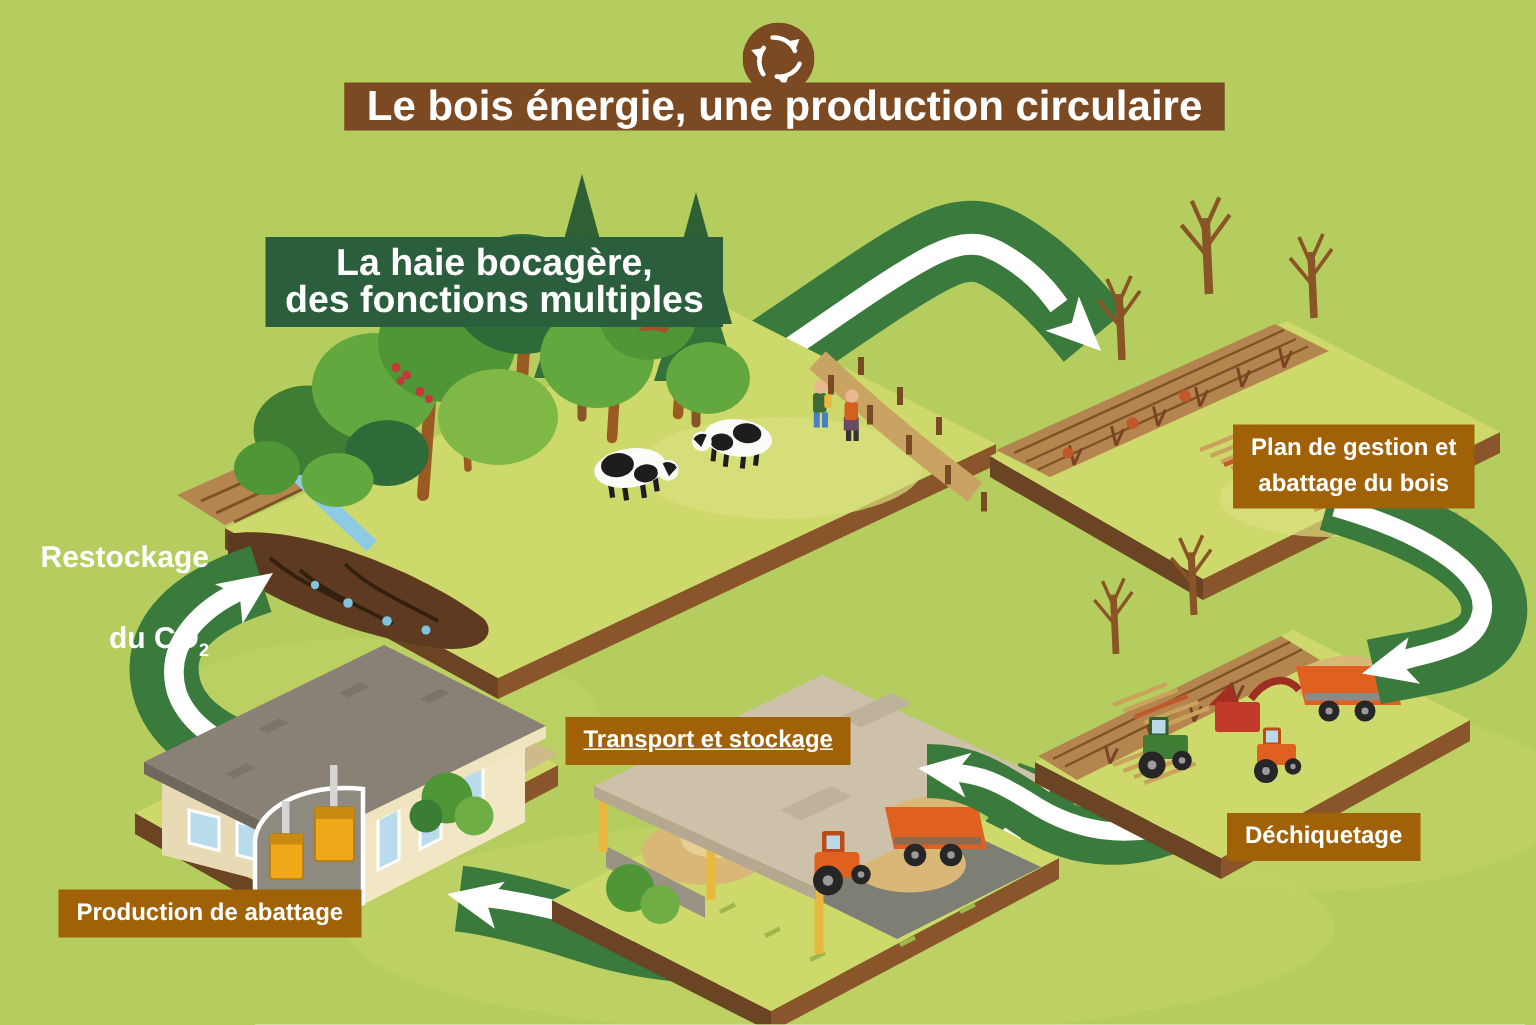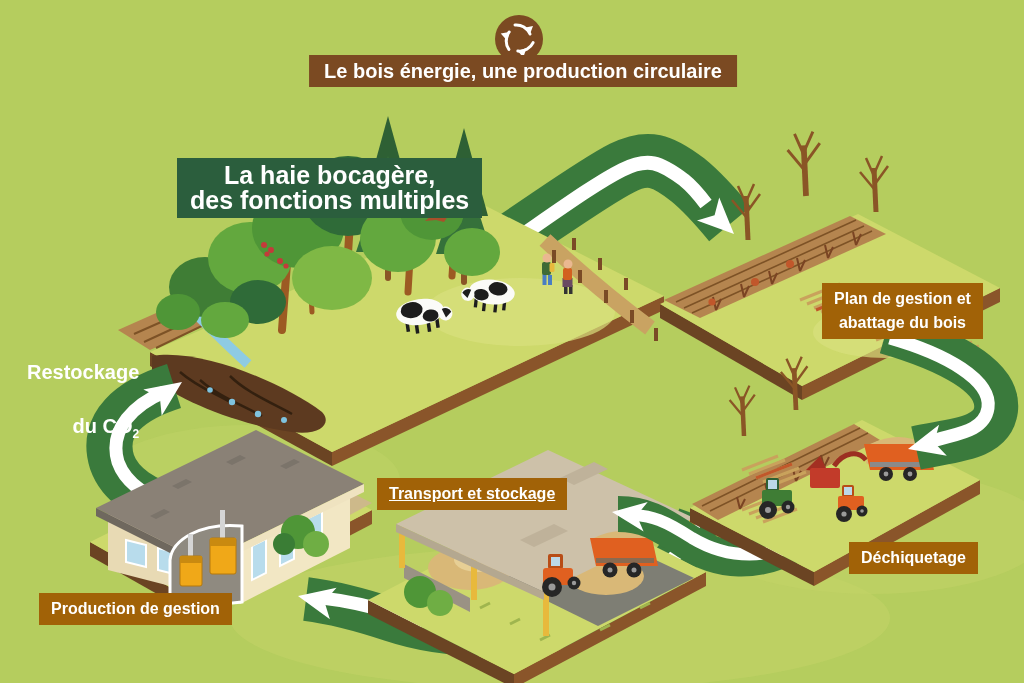--- a/index.html
+++ b/index.html
@@ -8,33 +8,33 @@
     background:#b5cd5e;
     font-family:"Liberation Sans",sans-serif;
   }
   .scene-svg{position:absolute;left:0;top:0;}
   .label{
     position:absolute;color:#fff;font-weight:bold;text-align:center;
     white-space:pre-line;box-sizing:border-box;z-index:6;
   }
   .title-badge{
     left:523px;top:55px;transform:translateX(-50%);
-    background:#7b4a22;font-size:20px;line-height:24px;
+    background:#7b4a22;font-size:28px;line-height:24px;
     padding:4px 15px;white-space:nowrap;
   }
   .cycle-badge{
     position:absolute;left:495px;top:15px;width:48px;height:48px;z-index:5;
   }
   .lbl-green{
     left:177px;top:158px;background:#2b5e3d;
     font-size:25px;line-height:25px;padding:5px 13px;
   }
   .lbl-orange{background:#a16207;font-size:16px;line-height:24px;padding:4px 12px;}
   .lbl-plan{left:822px;top:283px;}
-  .lbl-chip{left:849px;top:542px;}
+  .lbl-chip{left:818px;top:542px;}
   .lbl-trans{left:377px;top:478px;text-decoration:underline;}
   .lbl-heat{left:39px;top:593px;}
   .lbl-co2{
     left:27px;top:332px;background:transparent;text-align:right;
     font-size:20px;line-height:27px;padding:0;
   }
   .lbl-co2 sub{font-size:12px;}
 </style>
 </head>
 <body>
@@ -413,19 +413,19 @@
   </svg>
 </div>
 
 <div class="label title-badge">Le bois énergie, une production circulaire</div>
 <div class="label lbl-green">La haie bocagère,
 des fonctions multiples</div>
 <div class="label lbl-orange lbl-plan">Plan de gestion et
 abattage du bois</div>
 <div class="label lbl-orange lbl-chip">Déchiquetage</div>
 <div class="label lbl-orange lbl-trans">Transport et stockage</div>
-<div class="label lbl-orange lbl-heat">Production de gestion</div>
+<div class="label lbl-orange lbl-heat">Production de abattage</div>
 <div class="label lbl-co2">
   <span>Restockage</span><br>
   <span>du CO</span><sub>2</sub>
 </div>
 
 </div>
 
 </body></html>

